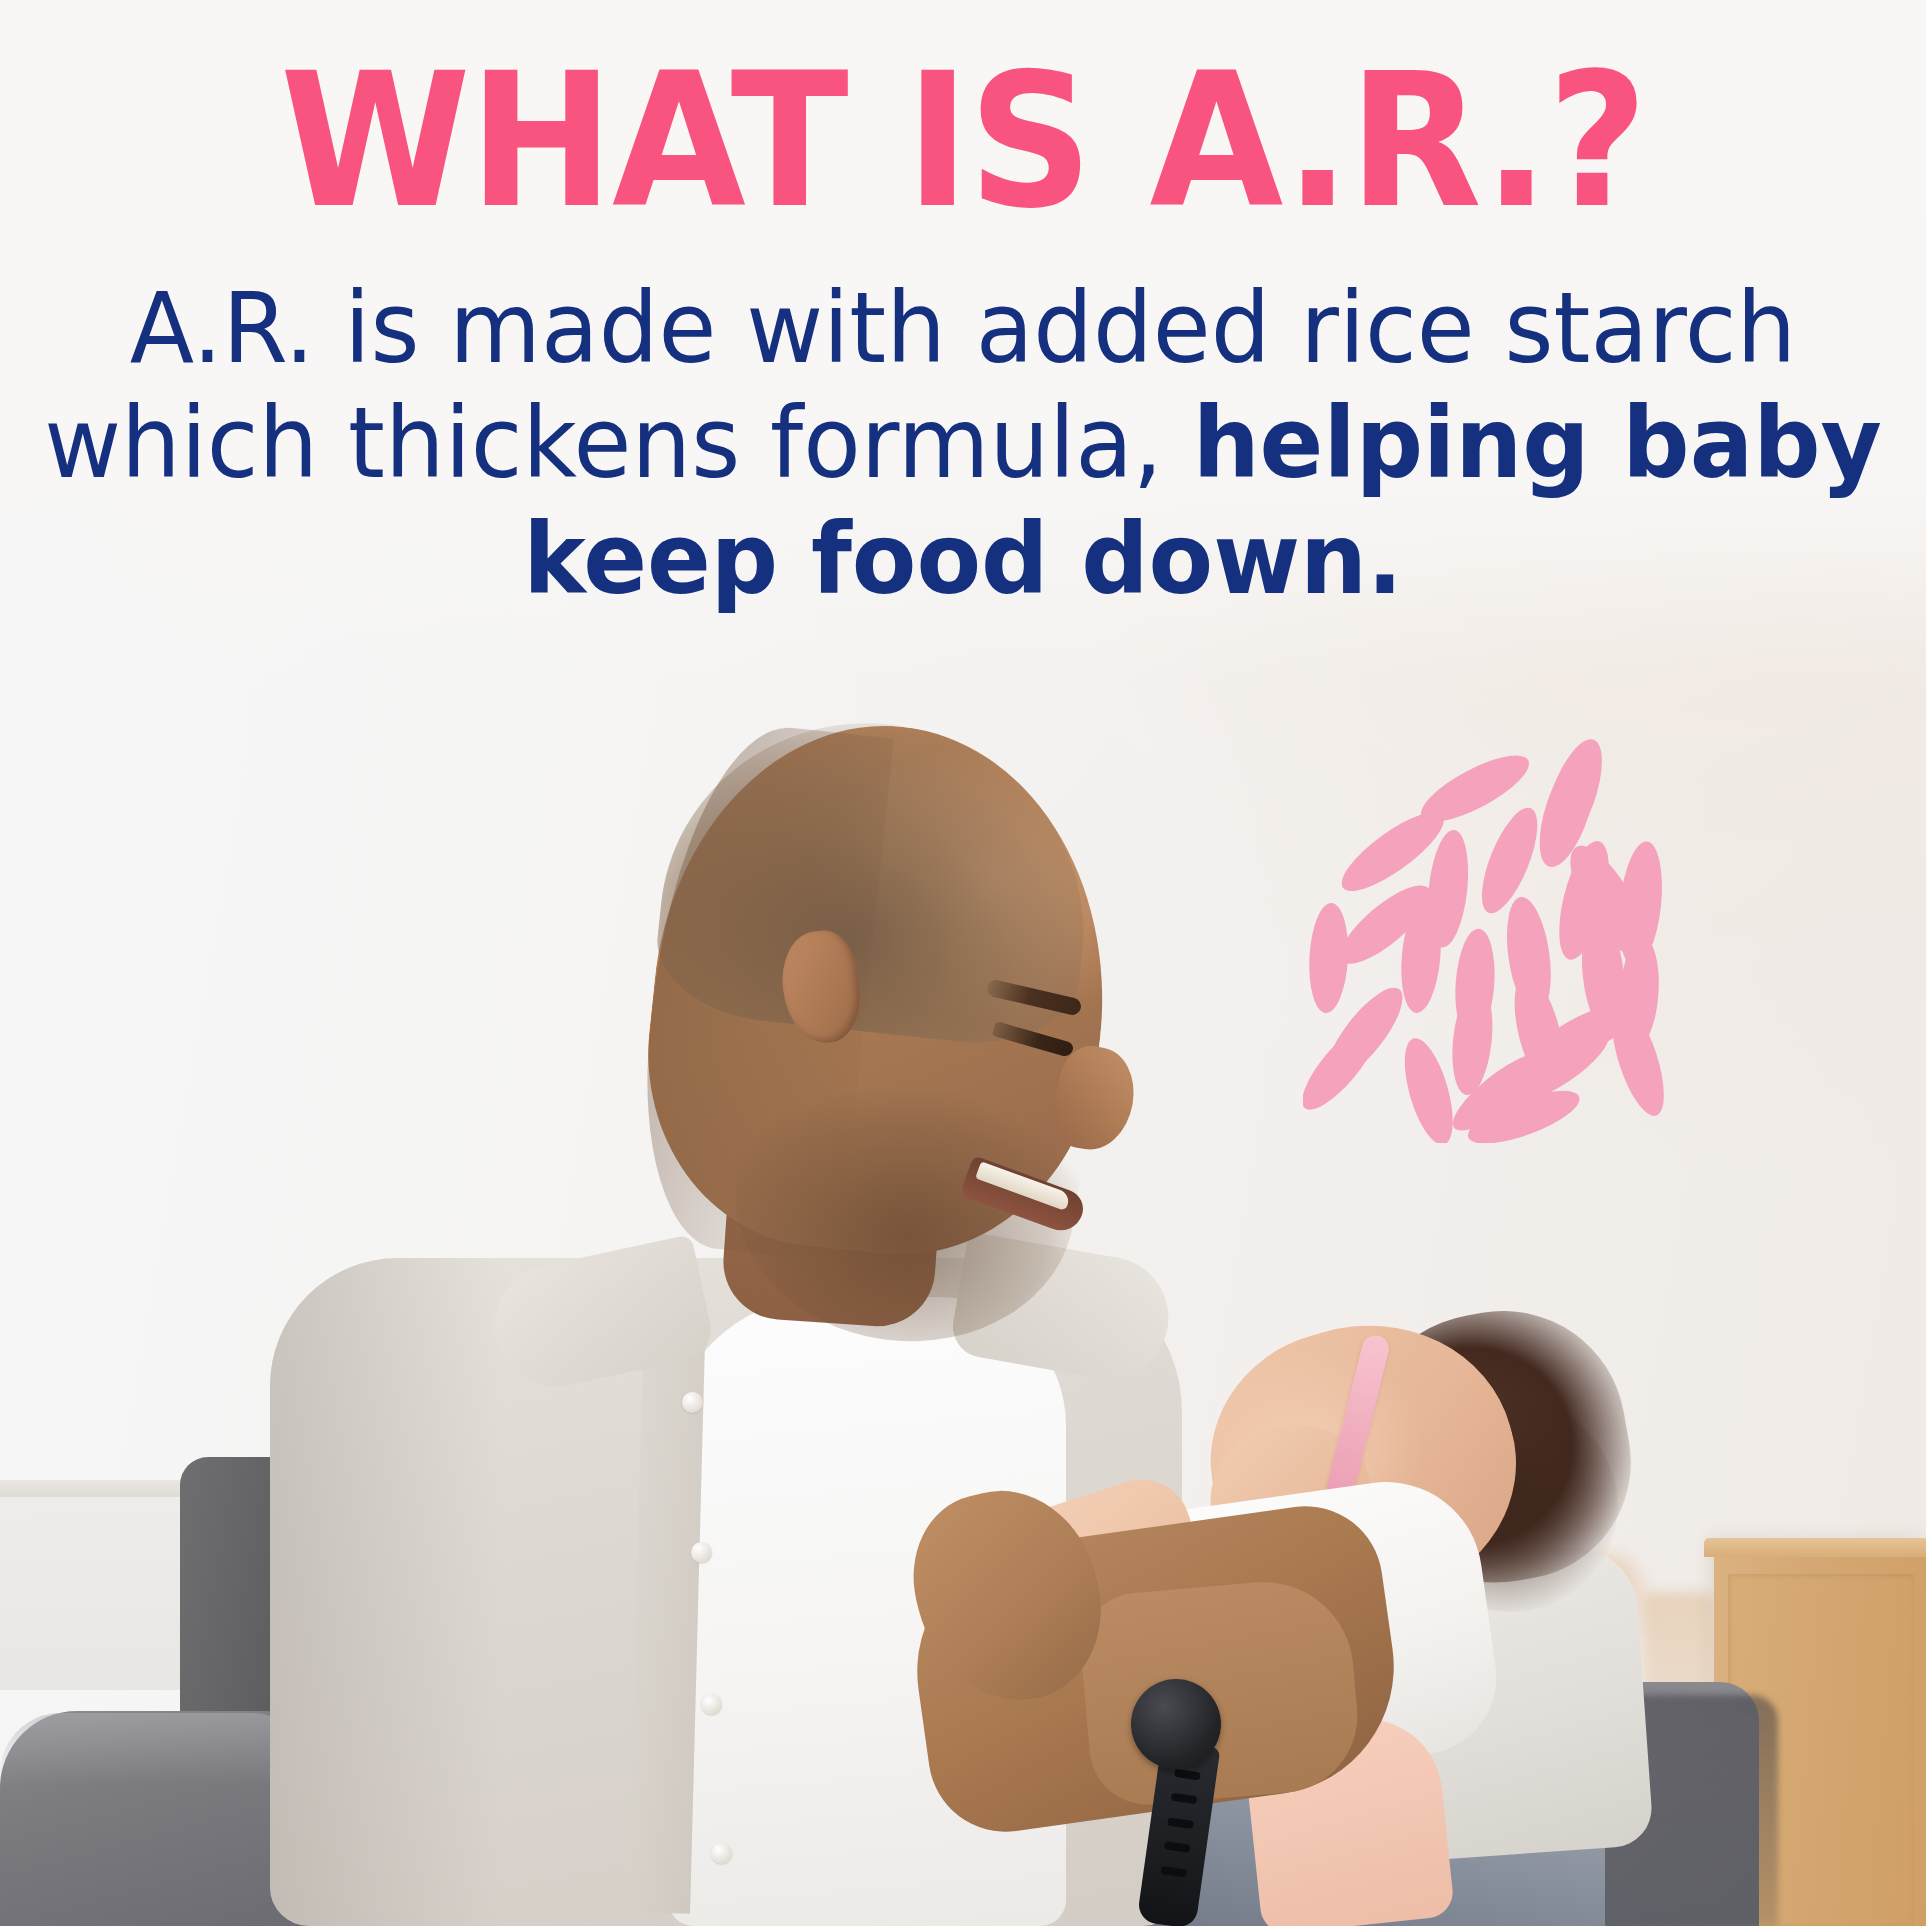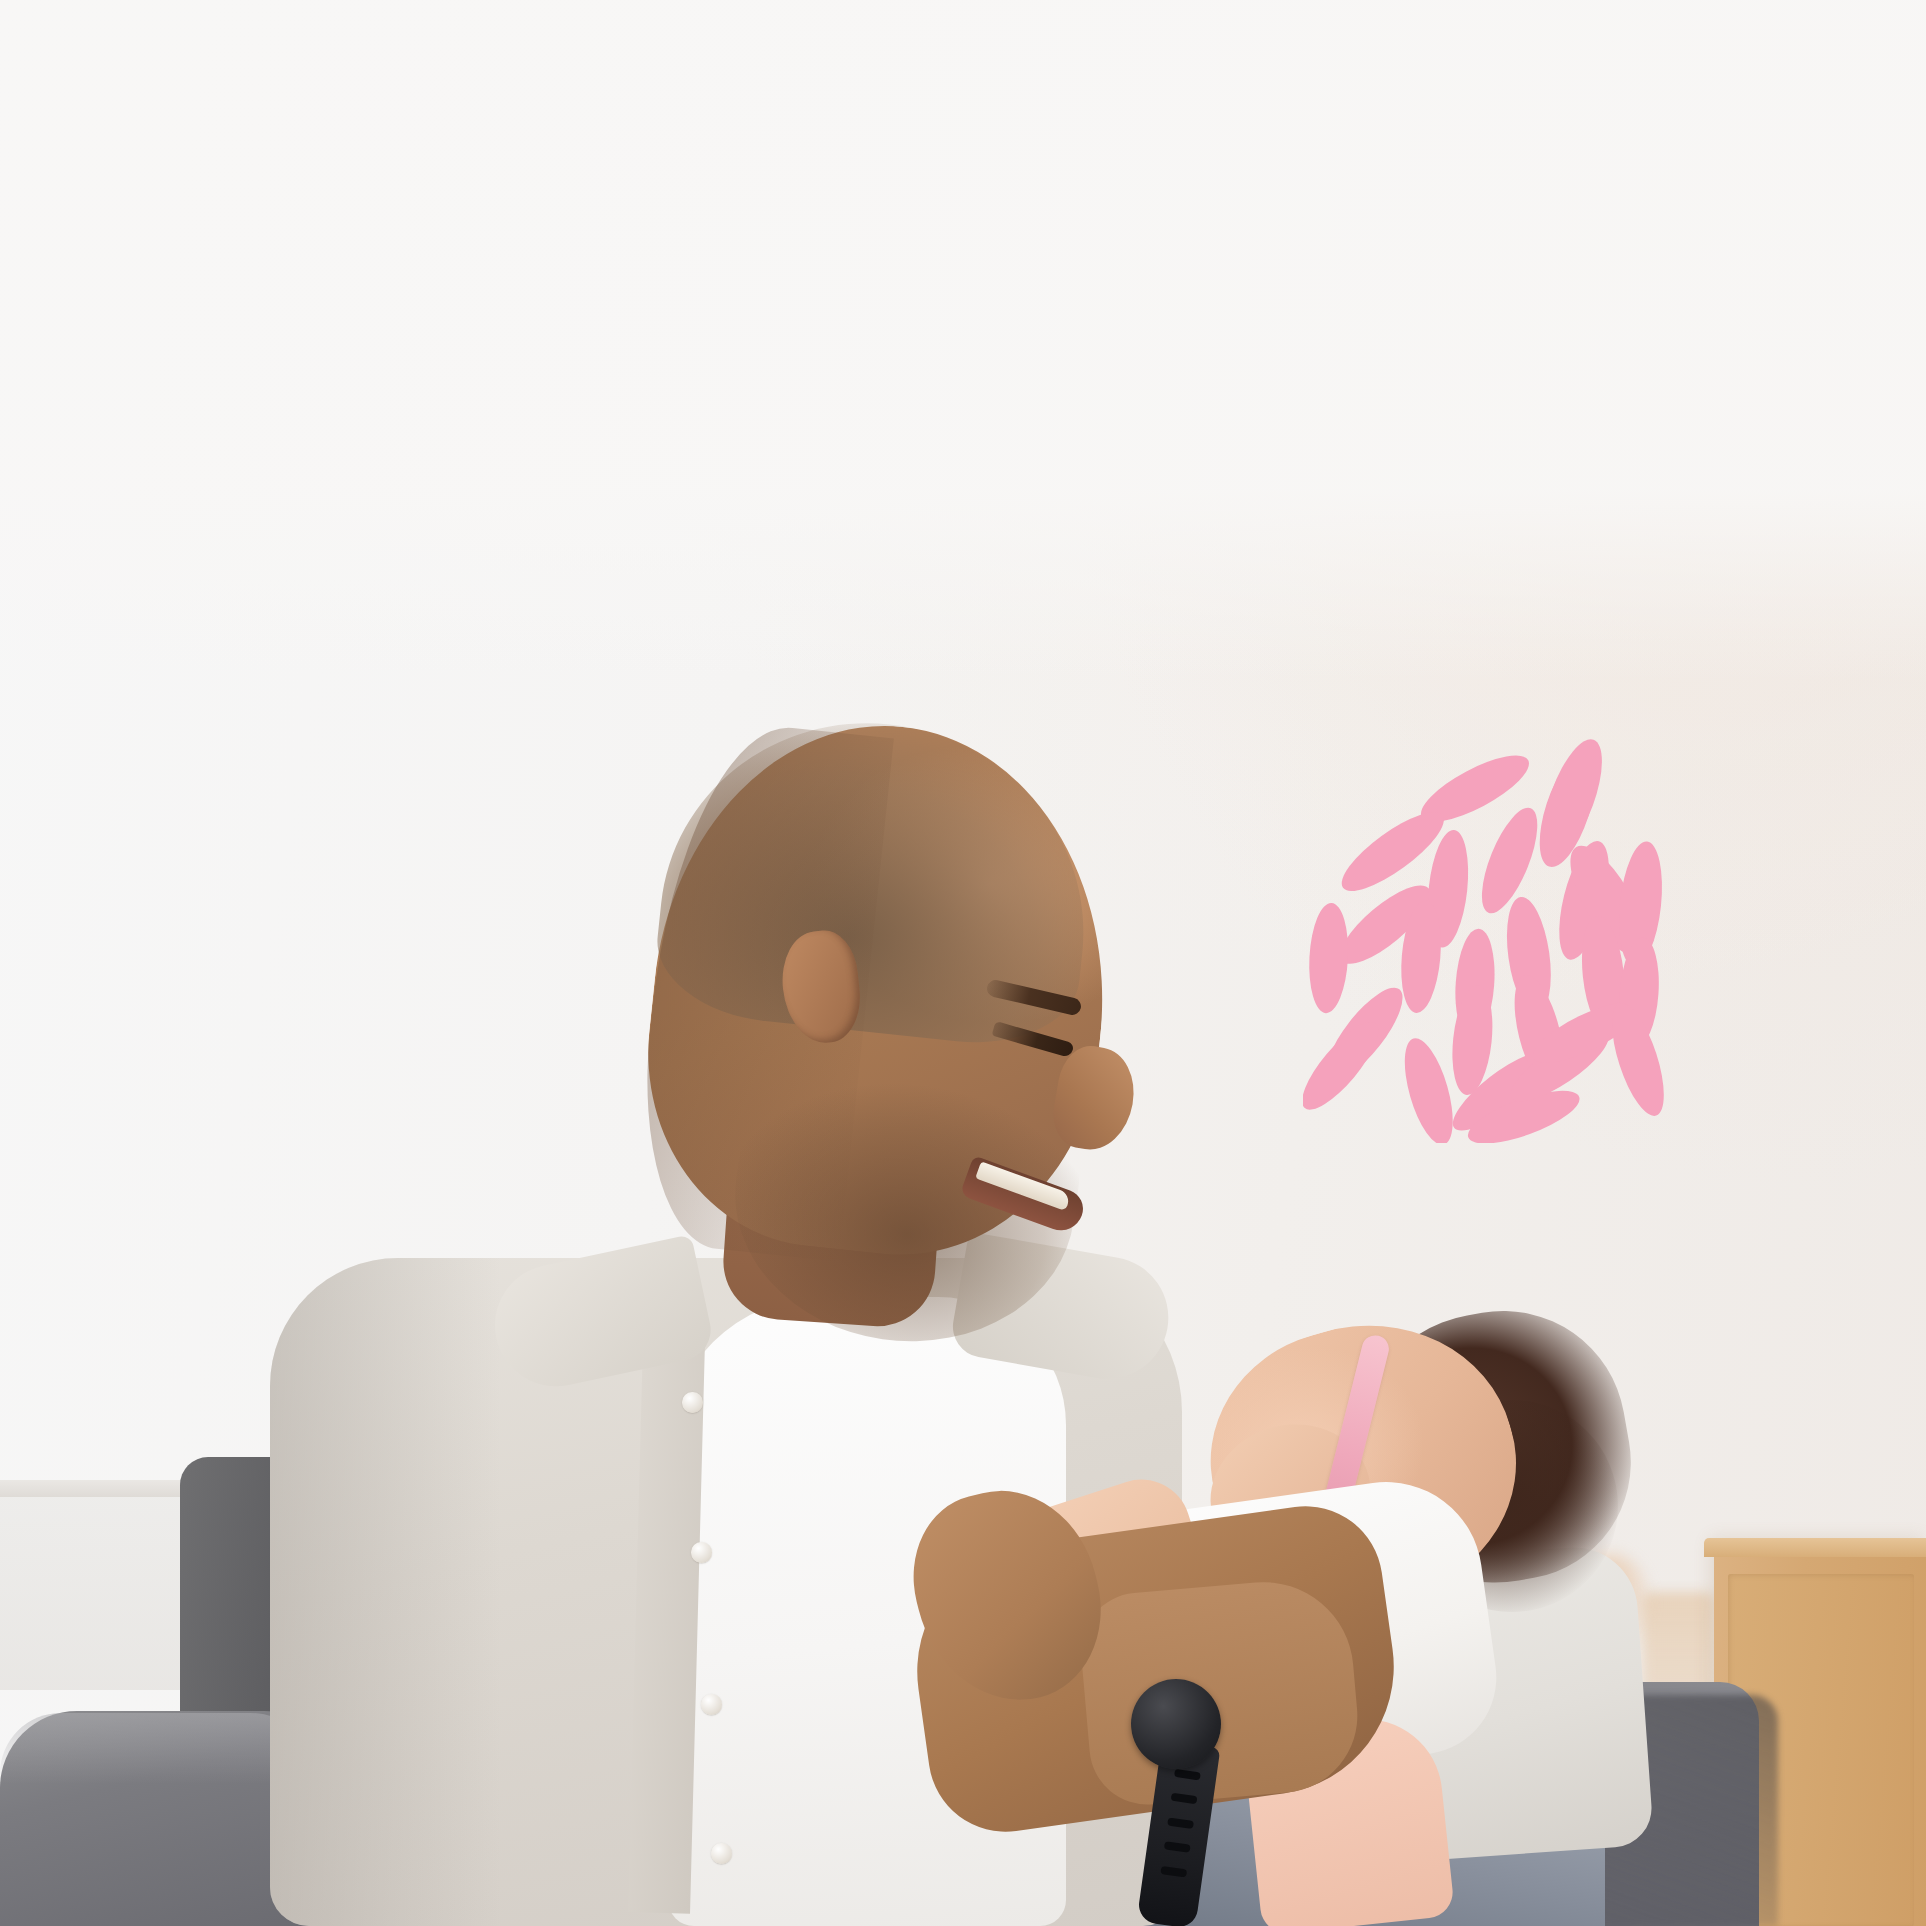--- a/index.html
+++ b/index.html
@@ -681,15 +681,24 @@
         <ellipse cx="442" cy="468" rx="92" ry="28" fill="#F5A2BC" transform="rotate(-26 442 468)"></ellipse>
         <ellipse cx="526" cy="268" rx="32" ry="98" fill="#F5A2BC" transform="rotate(6 526 268)"></ellipse>
         <ellipse cx="524" cy="406" rx="30" ry="86" fill="#F5A2BC" transform="rotate(4 524 406)"></ellipse>
         <ellipse cx="522" cy="510" rx="30" ry="92" fill="#F5A2BC" transform="rotate(-18 522 510)"></ellipse>
         <ellipse cx="420" cy="102" rx="34" ry="96" fill="#F5A2BC" transform="rotate(20 420 102)"></ellipse>
       </svg>
   </div>
 
   <div class="text-haze"></div>
 
+  <div class="text-block">
+    <h1 class="headline">WHAT IS A.R.?</h1>
+
+    <p class="subcopy">
+      <span class="sub-line">A.R. is made with added rice starch</span>
+      <span class="sub-line"><span>which thickens formula, </span><span class="emph">helping baby</span></span>
+      <span class="sub-line emph">keep food down.</span>
+    </p>
+  </div>
 
 </div>
 
 
 </body></html>

